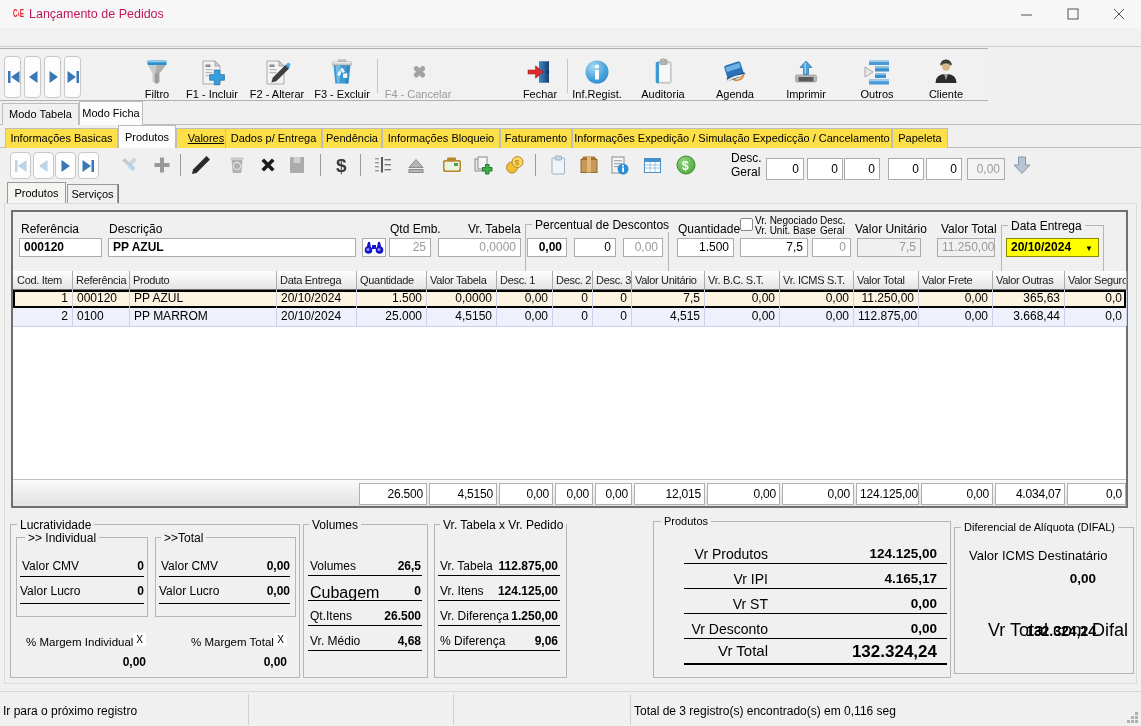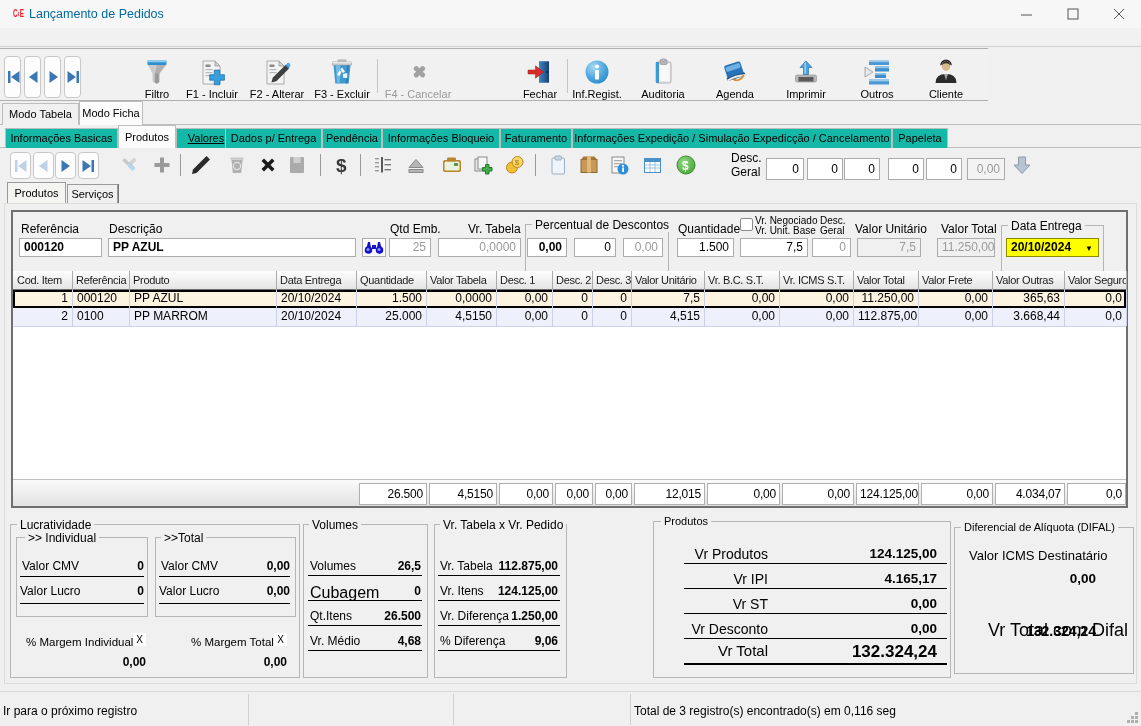--- a/index.html
+++ b/index.html
@@ -1,37 +1,37 @@
 <!DOCTYPE html>
 <html><head>
 <meta charset="utf-8">
 <style>
 * { margin:0; padding:0; box-sizing:border-box; }
 html,body { width:1141px; height:726px; overflow:hidden; }
 body { font-family:"Liberation Sans", sans-serif; font-size:12px; color:#000; background:#f0f0f0; position:relative; }
 .abs { position:absolute; }
 #titlebar { left:0; top:0; width:1141px; height:28px; background:#f7f7f7; }
-#title { left:29px; top:7px; color:#0369a1; font-size:12.5px; }
+#title { left:29px; top:7px; color:#be185d; font-size:12.5px; }
 #band { left:0; top:28px; width:1141px; height:18px; background:#f1f1f1; }
 #tbline { left:0; top:46px; width:1141px; height:1px; background:#d0d0d0; }
 #toolbar1 { left:0; top:48px; width:988px; height:53px; background:#f1f1f1; border-top:1px solid #b0b0b0; border-bottom:1px solid #b0b0b0; }
 #toolbar1r { left:988px; top:48px; width:153px; height:53px; background:#f0f0f0; }
 .tb1item { position:absolute; top:8px; text-align:center; }
 .tb1item .ico { height:30px; display:flex; align-items:center; justify-content:center; }
 .tb1item .lbl { font-size:11px; margin-top:1px; white-space:nowrap; }
 .lbl.dis { color:#9a9a9a; }
 .navbtn1 { position:absolute; top:7px; width:17px; height:42px; background:#fdfdfd; border:1px solid #c8c8c8; border-radius:4px; }
 .navbtn1 svg { position:absolute; left:1px; top:13px; }
 .vsep1 { position:absolute; top:10px; width:1px; height:34px; background:#c5c5c5; }
 #tabs1 { left:0; top:101px; width:1141px; height:24px; background:#f0f0f0; }
 .tab1 { position:absolute; bottom:0; height:22px; line-height:21px; text-align:center; font-size:11px; background:#f0f0f0; border:1px solid #bdbdbd; border-bottom:none; }
 .tab1.active { background:#fcfcfc; height:24px; line-height:23px; z-index:2; }
 #tabs1 .baseline, #tabs2 .baseline { position:absolute; left:0; bottom:0; width:1141px; height:1px; background:#bdbdbd; }
 #tabs2 { left:0; top:125px; width:1141px; height:23px; background:#f0f0f0; }
-.tab2 { position:absolute; bottom:0; height:20px; line-height:19px; text-align:center; font-size:11px; background:#14b8a6; border:1px solid #bdbdbd; border-bottom:none; white-space:nowrap; }
+.tab2 { position:absolute; bottom:0; height:20px; line-height:19px; text-align:center; font-size:11px; background:#fde047; border:1px solid #bdbdbd; border-bottom:none; white-space:nowrap; }
 .tab2.active { background:#fcfcfc; height:23px; line-height:22px; z-index:2; }
 #toolbar2 { left:0; top:148px; width:1141px; height:34px; background:#f0f0f0; }
 .navbtn2 { position:absolute; top:4px; width:21px; height:27px; background:#fdfdfd; border:1px solid #c8c8c8; border-radius:4px; }
 .navbtn2 svg { position:absolute; left:2px; top:6px; }
 .tb2ico { position:absolute; top:5px; width:24px; height:24px; display:flex; align-items:center; justify-content:center; }
 .vsep2 { position:absolute; top:6px; width:1px; height:22px; background:#9a9a9a; }
 .dg-lbl { position:absolute; left:731px; top:3px; font-size:12px; line-height:14px; }
 .dg-in { position:absolute; top:10px; height:22px; background:#fff; border:1px solid #ababab; text-align:right; padding:0 4px; line-height:20px; font-size:12px; }
 .dg-in.gray { color:#9a9a9a; background:#f3f3f3; }
 #tabs3 { left:0; top:182px; width:1141px; height:21px; background:#f0f0f0; }

